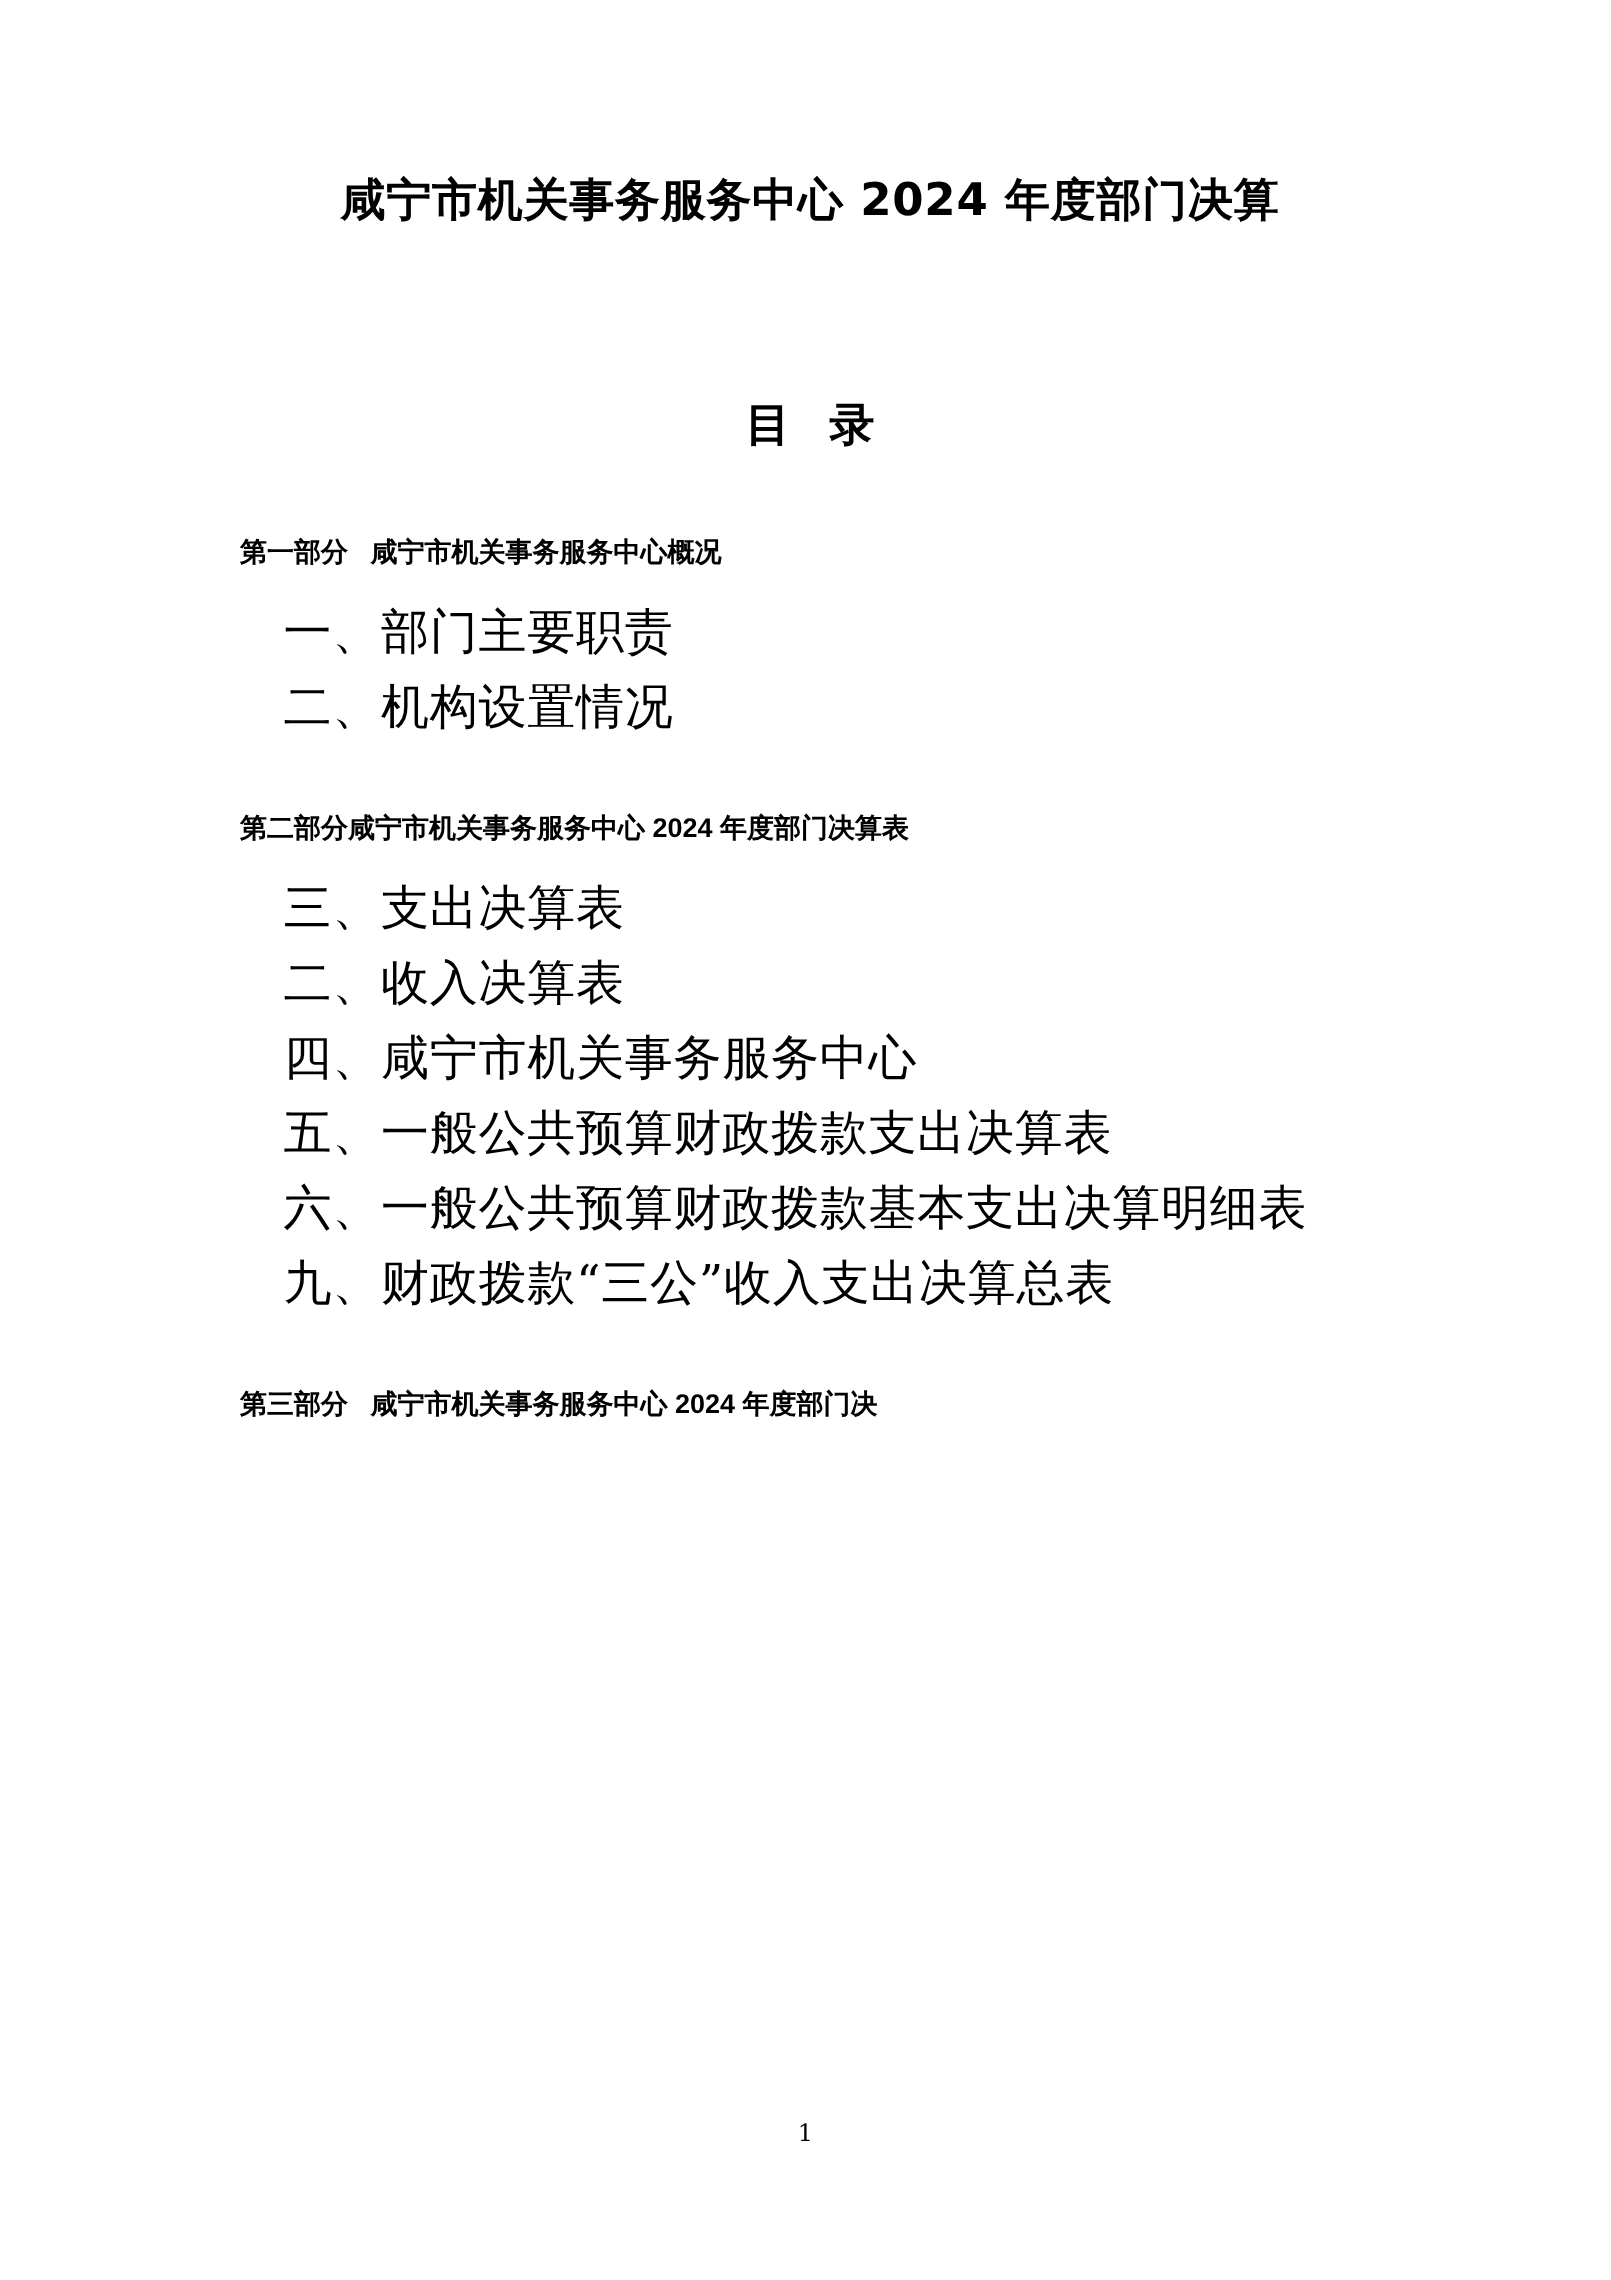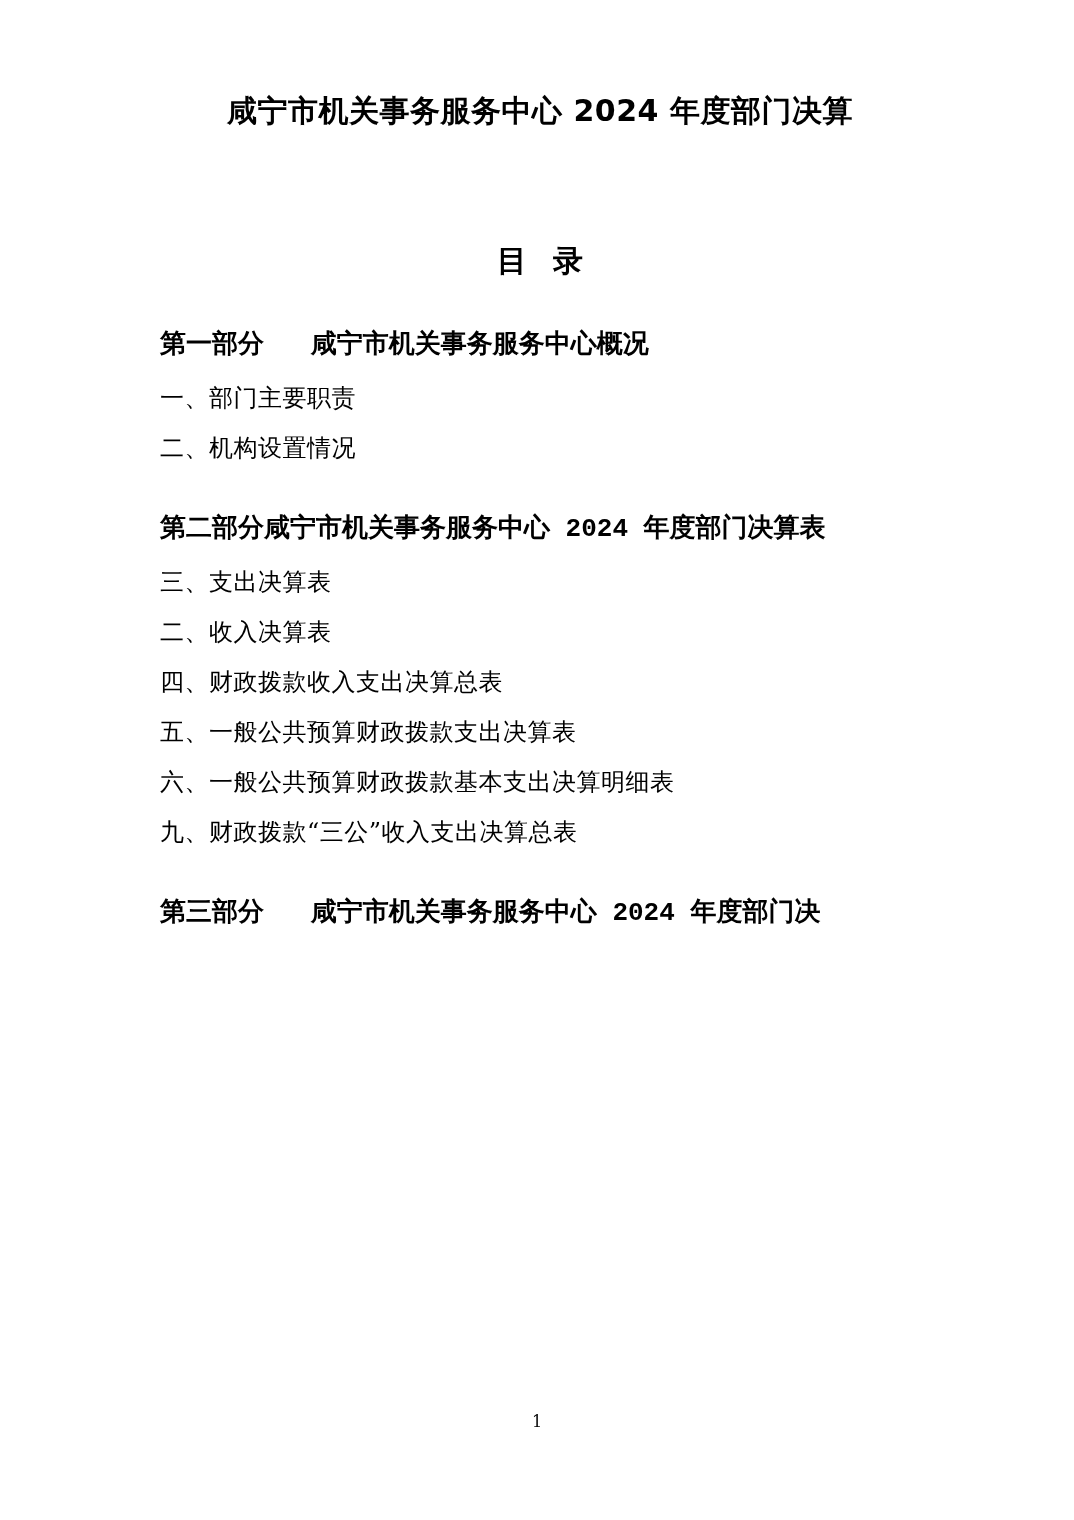--- a/index.html
+++ b/index.html
@@ -17,59 +17,60 @@
     font-family: "DejaVu Serif", "Liberation Serif", serif;
     color: #000000;
   }
   .content {
     position: absolute;
     left: 160px;
     top: 0;
     width: 760px;
   }
   .doc-title {
-    margin-top: 91px;
+    margin-top: 114px;
     font-family: "DejaVu Sans", "Liberation Sans", sans-serif;
     font-weight: bold;
     font-size: 30px;
     line-height: 40px;
     text-align: center;
     letter-spacing: 0.5px;
   }
   .toc-heading {
     margin-top: 110px;
     font-family: Liberation Sans, sans-serif;
     font-weight: bold;
     font-size: 30px;
     line-height: 40px;
     text-align: center;
     letter-spacing: 26px;
     text-indent: 26px;
   }
   .part-heading {
     margin-top: 44px;
-    font-family: Liberation Mono, monospace;
+    font-family: Liberation Sans, sans-serif;
     font-weight: bold;
-    font-size: 26px;
+    font-size: 18px;
     line-height: 40px;
     text-align: left;
     white-space: pre-wrap;
   }
   .part-heading.wrap {
     margin-left: -60px;
     width: 820px;
     text-indent: 60px;
   }
   .toc-item {
     margin-top: 16px;
     font-family: "DejaVu Serif", "Liberation Serif", serif;
-    font-size: 24px;
+    font-size: 32px;
     line-height: 34px;
     letter-spacing: 0.5px;
     white-space: pre;
+    margin-left: 29px;
   }
   .group-gap {
     margin-top: 26px;
   }
   .page-number {
     position: absolute;
     left: 0;
     right: 0;
     top: 1412px;
     text-align: center;
@@ -90,21 +91,21 @@
 
     <div class="part-heading">第一部分   咸宁市机关事务服务中心概况</div>
 
     <div class="toc-item">一、部门主要职责</div>
     <div class="toc-item">二、机构设置情况</div>
 
     <div class="part-heading wrap">第二部分咸宁市机关事务服务中心 2024 年度部门决算表</div>
 
     <div class="toc-item">三、支出决算表</div>
     <div class="toc-item">二、收入决算表</div>
-    <div class="toc-item">四、财政拨款收入支出决算总表</div>
+    <div class="toc-item">四、咸宁市机关事务服务中心</div>
     <div class="toc-item">五、一般公共预算财政拨款支出决算表</div>
     <div class="toc-item">六、一般公共预算财政拨款基本支出决算明细表</div>
     <div class="toc-item">九、财政拨款“三公”收入支出决算总表</div>
 
     <div class="part-heading">第三部分   咸宁市机关事务服务中心 2024 年度部门决</div>
 
   </div>
 
   <div class="page-number">1</div>
 </div>

